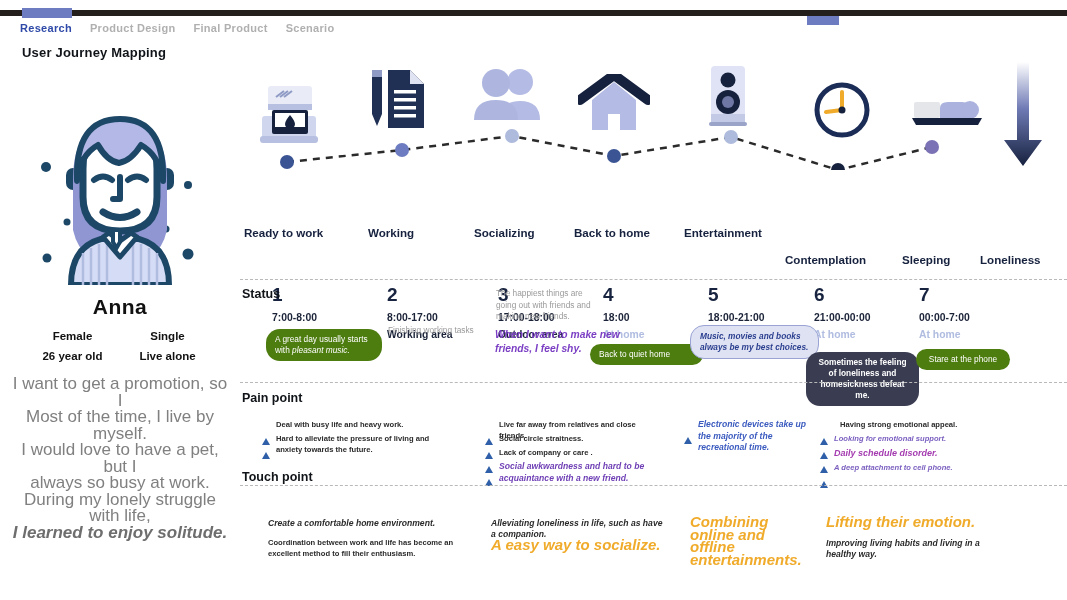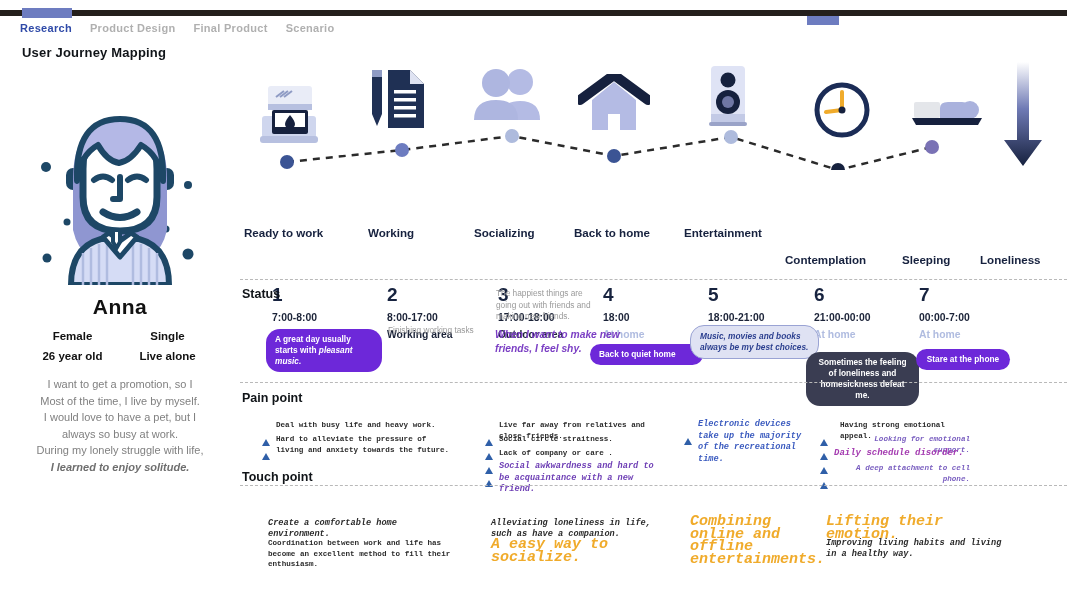--- a/index.html
+++ b/index.html
@@ -25,21 +25,21 @@
 
   
   #page-title { position:absolute; left:22px; top:45px; font-size:13px; font-weight:bold; color:#101418; letter-spacing:.2px; }
 
   
   #persona { position:absolute; left:0px; top:95px; width:240px; text-align:center; }
   #avatar-wrap { position:relative; width:190px; height:190px; margin:0 auto; }
   #persona-name { margin-top:10px; font-size:21px; font-weight:bold; color:#111; letter-spacing:.5px; }
   #persona-attrs { margin-top:11px; display:grid; grid-template-columns:1fr 1fr; row-gap:8px; width:190px; margin-left:auto; margin-right:auto;}
   .attr { font-size:11.5px; font-weight:bold; color:#111; }
-  #persona-bio { margin-top:14px; width:215px; margin-left:auto; margin-right:auto; font-size:11px; line-height:16.5px; color:#808080; }
+  #persona-bio { margin-top:14px; width:215px; margin-left:auto; margin-right:auto; font-size:17px; line-height:16.5px; color:#808080; }
   #persona-bio .em { font-style:italic; font-weight:bold; color:#6e6e6e; }
 
   
   #journey { position:absolute; left:240px; top:50px; width:827px; }
 
   #icon-row { position:relative; height:110px; }
   .jicon { position:absolute; bottom:0; }
   #dots-svg { position:absolute; left:0; top:50px; }
 
   #stage-labels { position:relative; height:30px; }
@@ -50,29 +50,29 @@
   .stage-time { position:absolute; font-size:10.4px; font-weight:bold; color:#1b2338; white-space:nowrap; }
   .stage-place { position:absolute; font-size:10.4px; font-weight:bold; color:#b0bce0; white-space:nowrap; }
   .stage-place.dark { color:#1b2338; }
 
   
   .divider { position:absolute; left:240px; width:827px; height:0; border-top:1px dashed #b9b9b9; }
   .sec-title { position:absolute; left:242px; font-size:12.5px; font-weight:bold; color:#101418; }
 
   
   .bubble { position:absolute; border-radius:14px; padding:5px 9px; font-size:8.3px; line-height:11px; }
-  .bubble.filled { background:#6d28d9; color:#ffffff; font-weight:bold; }
+  .bubble.filled { background:#4d7c0f; color:#ffffff; font-weight:normal; }
   .bubble.dark { background:#3a3d52; color:#ffffff; font-weight:bold; text-align:center; }
   .bubble.outline { background:#dfe2f3; border:1px solid #9aa3d4; color:#2b3f8f; font-style:italic; font-weight:bold; }
   .bubble .it { font-style:italic; }
   .plain-note { position:absolute; font-size:8.3px; line-height:11.5px; color:#9a9a9a; }
   .quote-note { position:absolute; font-size:10.3px; line-height:13.5px; color:#7b3fc4; font-style:italic; font-weight:bold; }
 
   
-  .li { position:absolute; display:flex; gap:6px; align-items:flex-start;font-family:Liberation Mono, monospace; }
+  .li { position:absolute; display:flex; gap:6px; align-items:flex-start; }
   .li .marker { flex:0 0 auto; margin-top:1px; }
   .tri { width:0;height:0;border-left:4px solid transparent;border-right:4px solid transparent;border-bottom:7px solid #2f5fa8; }
   .dotm { width:7px;height:7px;border-radius:50%;background:#f0ab2b; margin-top:2px; }
   .li .txt { font-size:7.6px; line-height:10.5px; color:#2b2b2b; font-weight:bold; }
   .li .txt.purple { color:#6e3fb5; font-style:italic; font-size:8.6px; line-height:11.5px; }
   .li .txt.purple-sm { color:#7a5fc0; font-style:italic; font-weight:bold;text-align:right; }
   .li .txt.magenta { color:#a43bb0; font-style:italic; font-size:9px; }
   .li .txt.blue { color:#3b5bbf; font-style:italic; font-weight:bold; }
   .li .txt.orange { color:#f0ab2b; font-style:italic; font-size:15px; line-height:12.5px; }
   .li .txt.dk-it { font-style:italic; font-size:8.6px; }

